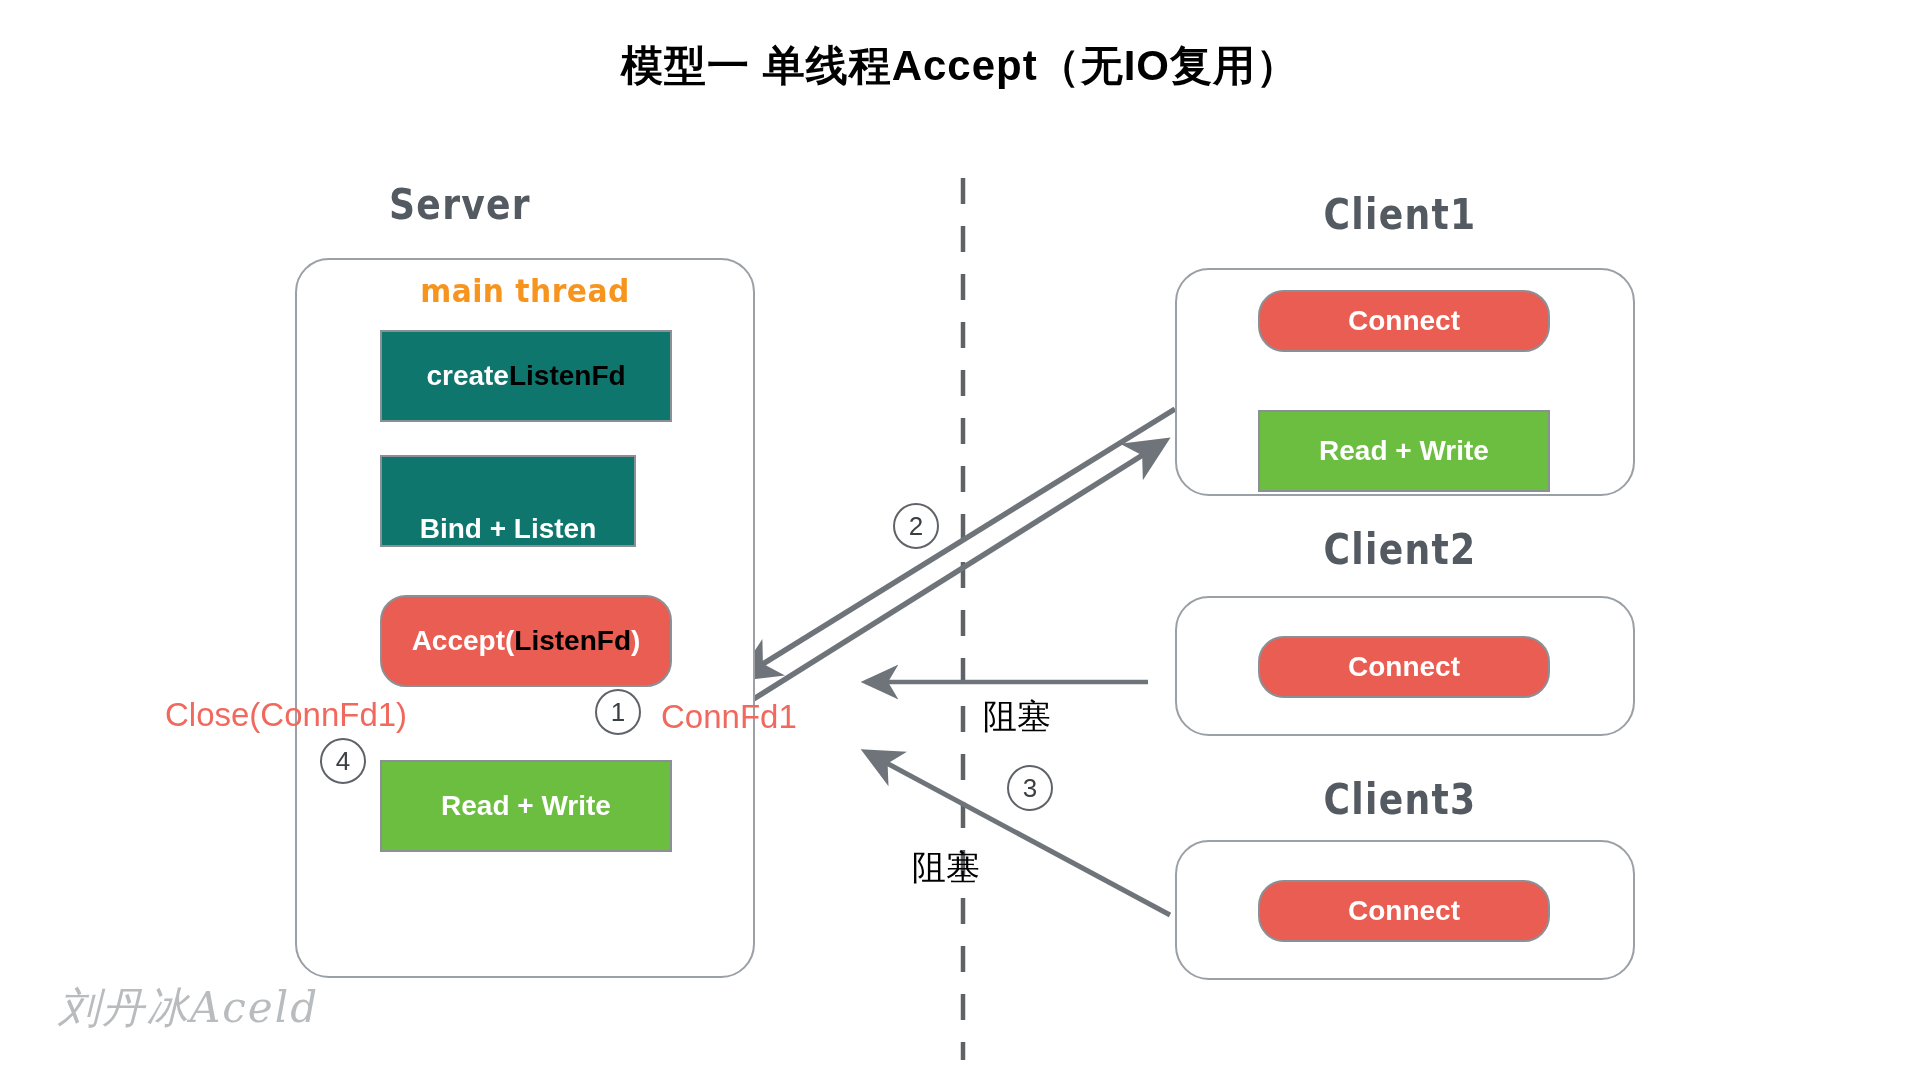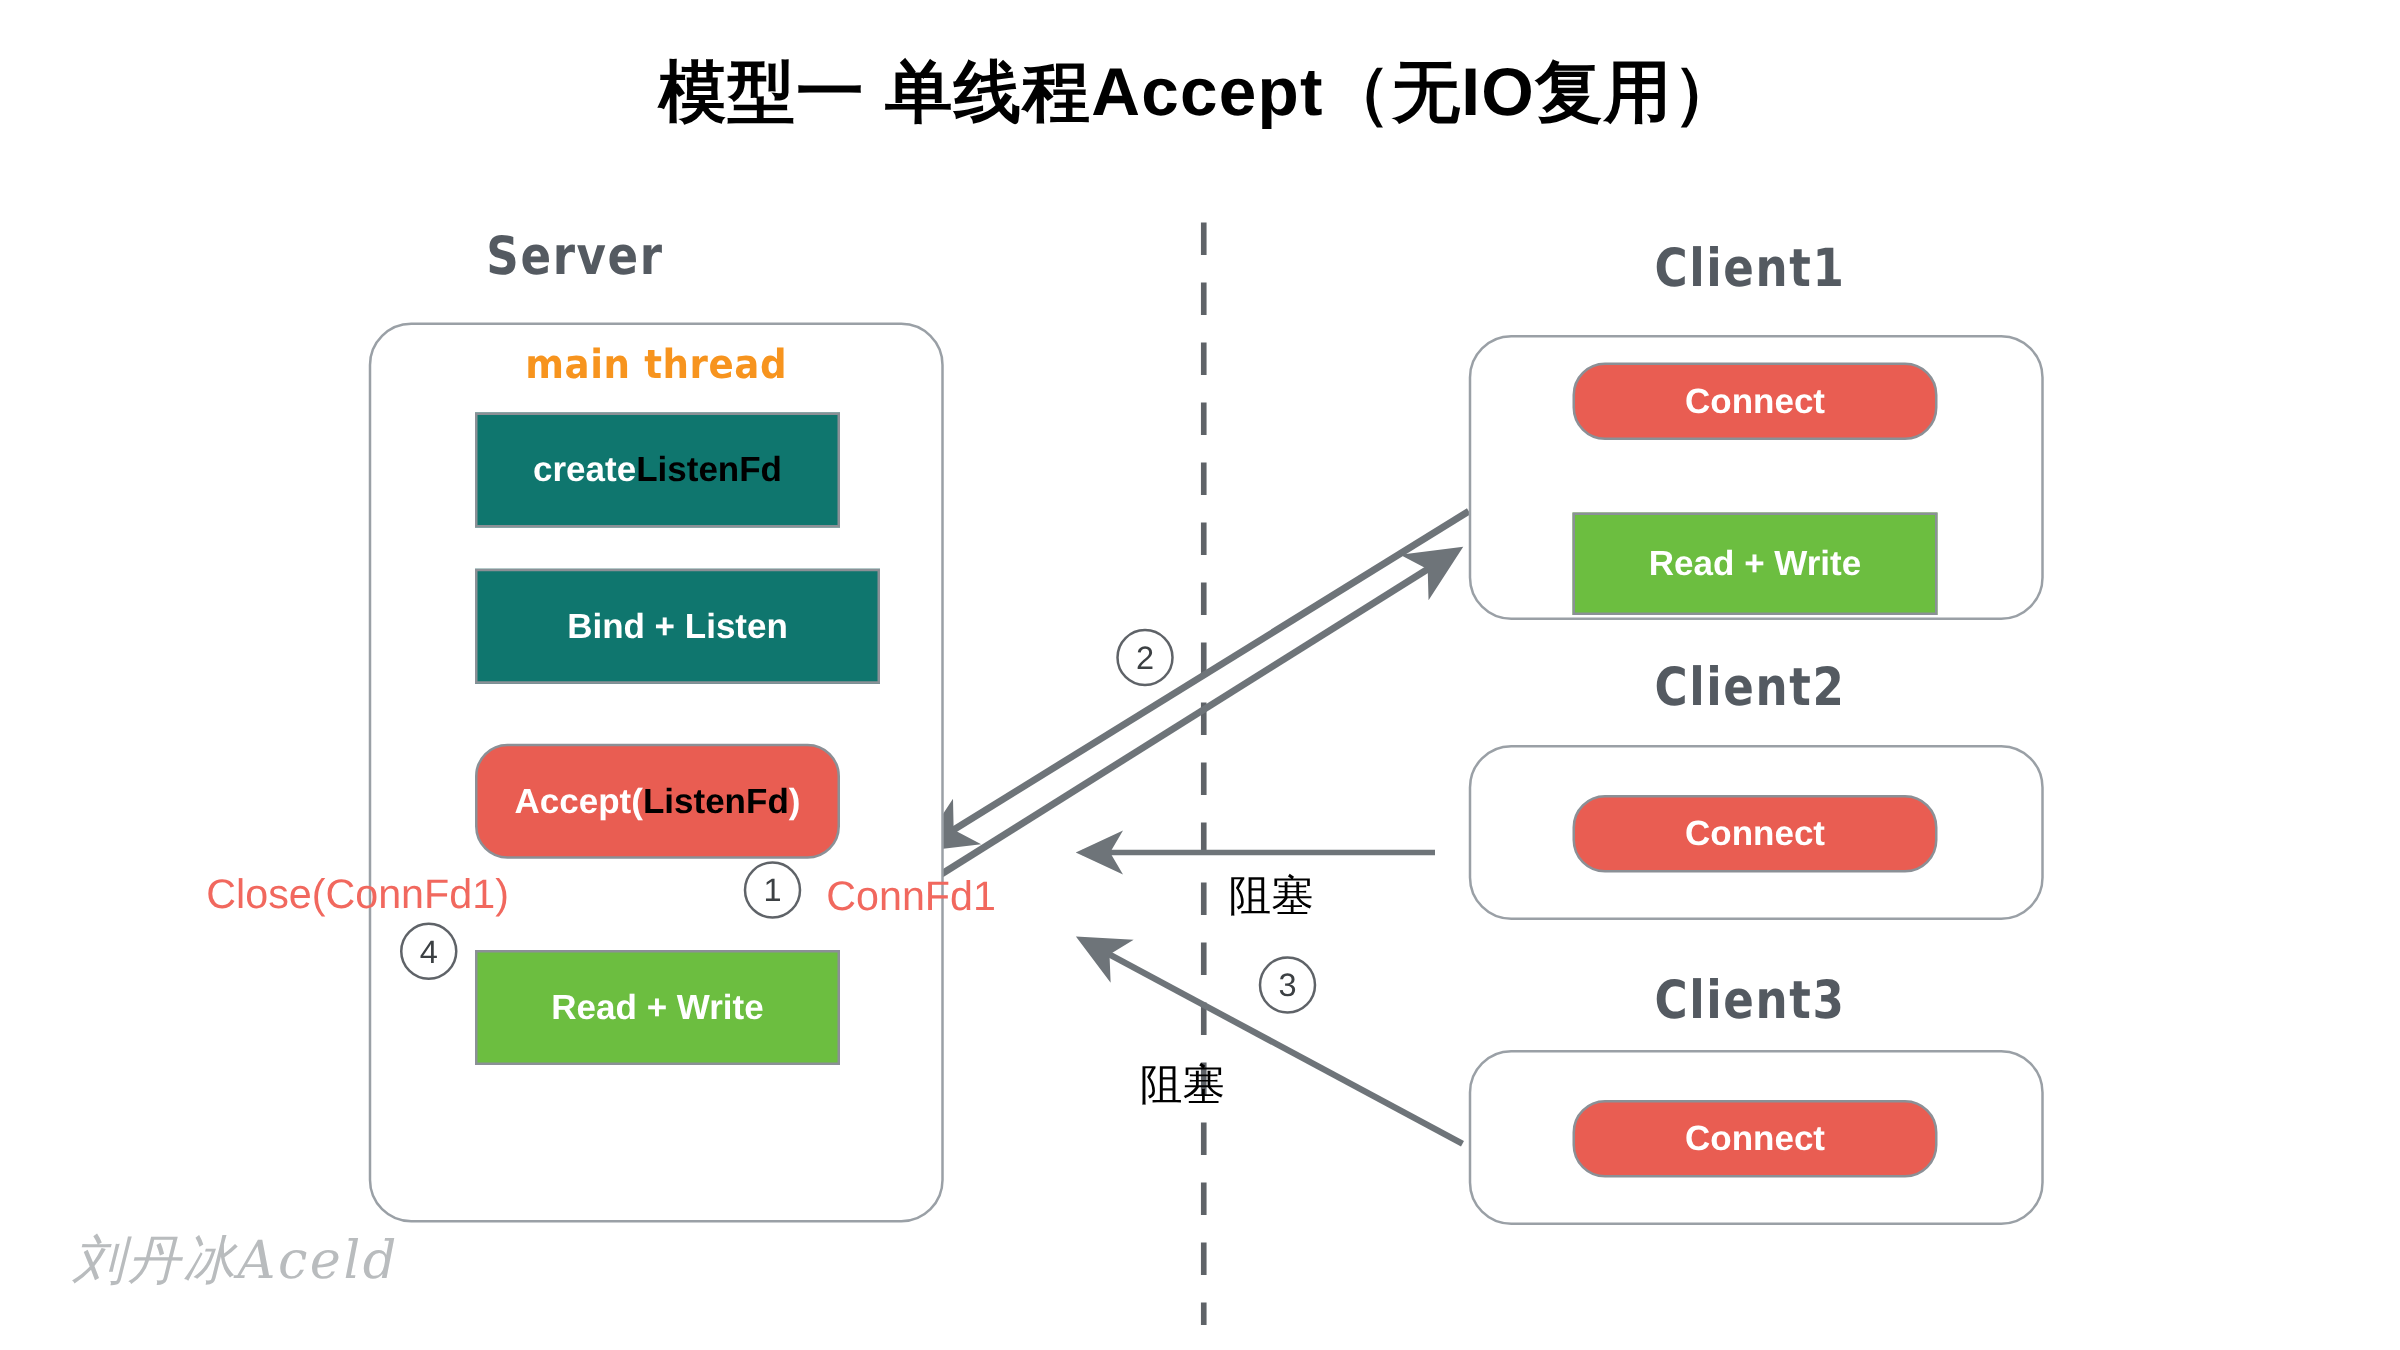--- a/index.html
+++ b/index.html
@@ -9,21 +9,21 @@
     font-family:"Liberation Sans","DejaVu Sans",sans-serif;
     overflow:hidden;
     position:relative;
   }
   #stage{position:absolute;left:0;top:0;width:1920px;height:1080px;}
 
   
   .title{
     position:absolute;left:0;top:38px;width:1920px;
     text-align:center;
-    font-size:54px;font-weight:bold;
+    font-size:42px;font-weight:bold;
     color:#000;
     letter-spacing:1px;
     white-space:nowrap;
   }
 
   
   .caption{
     position:absolute;
     font-family:"DejaVu Sans",sans-serif;
     font-weight:bold;
@@ -171,21 +171,21 @@
 
   <div class="panel" style="left:295px;top:258px;width:460px;height:720px;"></div>
 
   <div class="mainthread" style="left:300px;top:272px;width:450px;text-align:center;">main thread</div>
 
   <div class="step blue" style="left:380px;top:330px;width:292px;height:92px;">
     <span>create </span>
       <span class="blk">ListenFd</span>
   </div>
 
-  <div class="step blue" style="left:380px;top:455px;width:324px;height:92px;">
+  <div class="step blue" style="left:380px;top:455px;width:256px;height:92px;align-items:flex-end;">
     <span>Bind + Listen</span>
   </div>
 
   <div class="step red" style="left:380px;top:595px;width:292px;height:92px;">
     <span>Accept(</span>
       <span class="blk">ListenFd</span>
       <span>)</span>
   </div>
 
   <div class="step green" style="left:380px;top:735px;width:292px;height:92px;">

